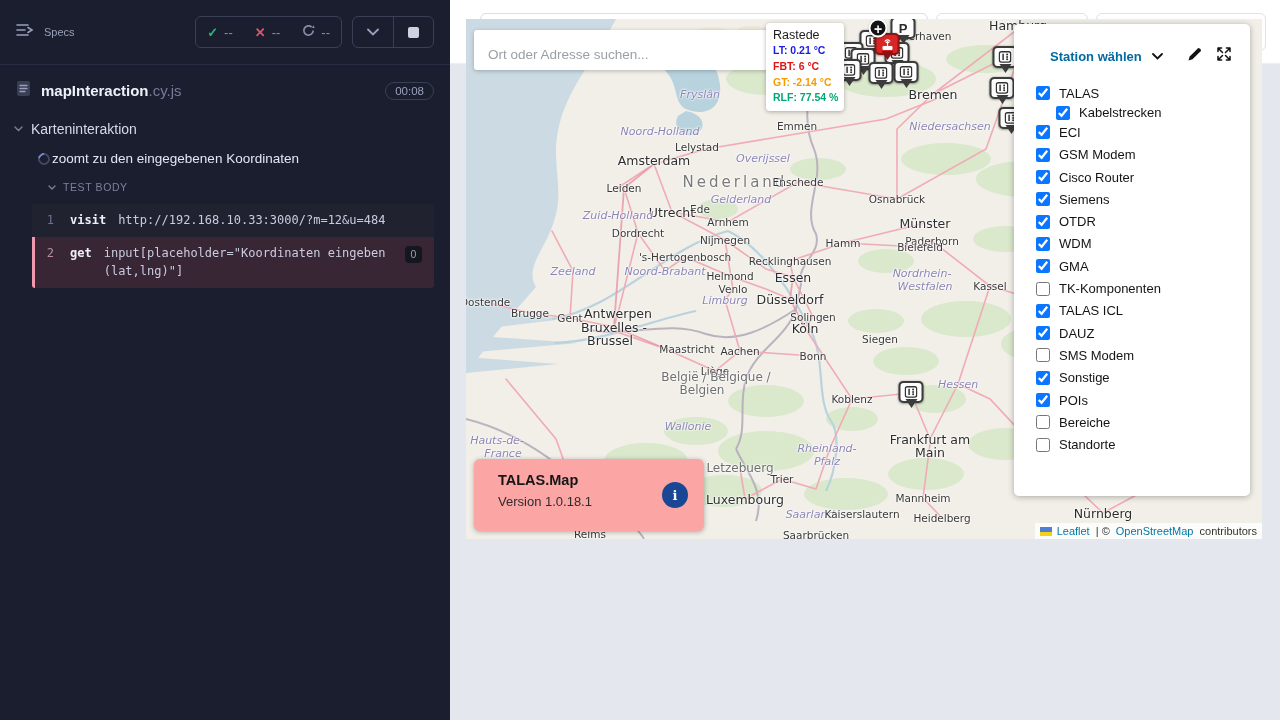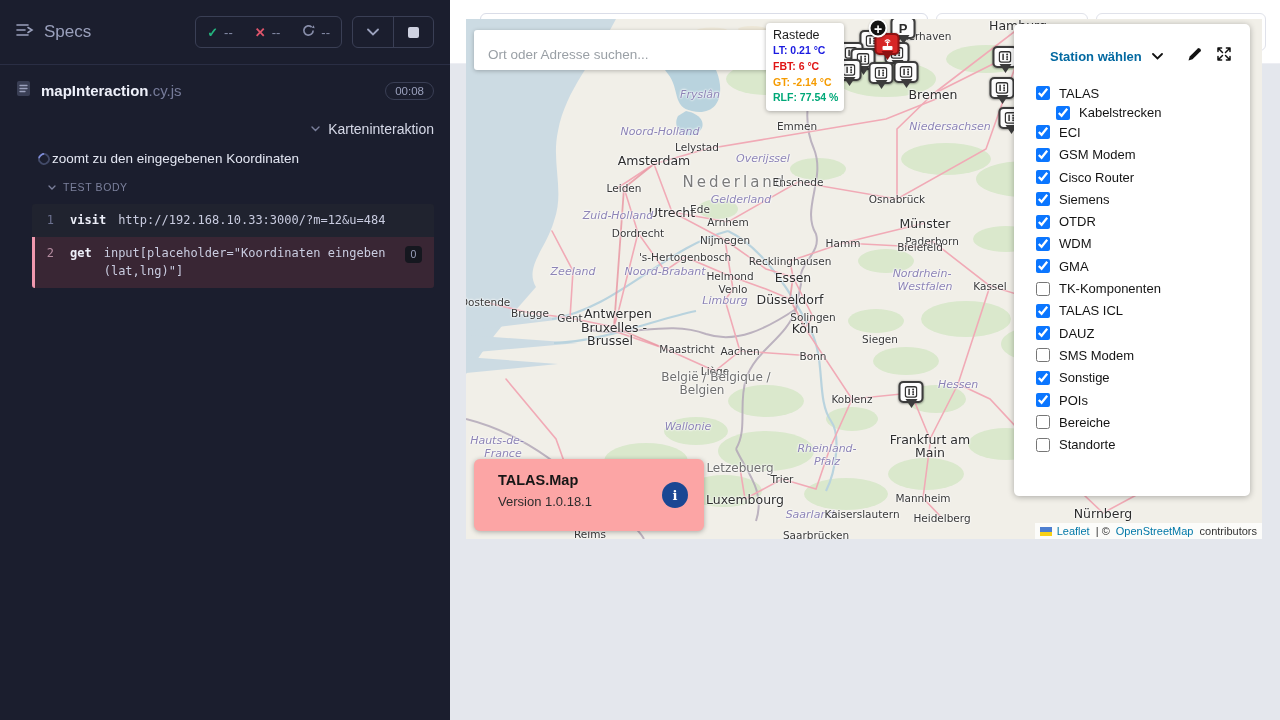--- a/index.html
+++ b/index.html
@@ -2,35 +2,35 @@
 <html><head>
 <meta charset="utf-8">
 <style>
   html,body{margin:0;padding:0;width:1280px;height:720px;overflow:hidden;
     font-family:"Liberation Sans",sans-serif;background:#e4e7ed;}
   *{box-sizing:border-box;}
 
   
   .sidebar{position:absolute;left:0;top:0;width:450px;height:720px;background:#1b1e2e;color:#c5c9dd;}
   .sb-header{display:flex;align-items:center;height:64px;padding:0 16px;}
-  .sb-title{font-size:17px;color:#9aa0bc;margin-left:10px;flex:0 0 auto;}
+  .sb-title{font-size:11px;color:#9aa0bc;margin-left:10px;flex:0 0 auto;}
   .sb-spacer{flex:1;}
   .stats-group{display:flex;align-items:center;border:1px solid #3a3f55;border-radius:6px;height:32px;margin-right:10px;}
   .stat{display:flex;align-items:center;gap:6px;padding:0 11px;font-size:13px;color:#878da9;}
   .stat .ic{font-size:13px;font-weight:bold;}
   .ctrl-group{display:flex;align-items:stretch;border:1px solid #3a3f55;border-radius:6px;height:32px;overflow:hidden;}
   .ctrl{display:flex;align-items:center;justify-content:center;width:40px;}
   .ctrl + .ctrl{border-left:1px solid #3a3f55;}
   .stop-sq{width:11px;height:11px;background:#ced1e0;border-radius:2px;}
   .sb-divider{border-top:1px solid #2a2e44;}
   .spec-row{display:flex;align-items:center;padding:15px 16px 12px 16px;}
   .spec-name{font-size:15px;font-weight:bold;color:#eef0fa;margin-left:10px;}
   .spec-ext{font-size:15px;color:#767b99;}
   .spec-time{margin-left:auto;border:1px solid #3a3f55;border-radius:11px;padding:2px 9px;font-size:11.5px;color:#9aa0bc;}
-  .suite-row{display:flex;align-items:center;gap:8px;padding:8px 16px 6px 14px;font-size:14px;color:#d6d9e8;justify-content:flex-end;}
+  .suite-row{display:flex;align-items:center;gap:8px;padding:8px 16px 6px 14px;font-size:14px;color:#d6d9e8;}
   .test-row{display:flex;align-items:center;gap:2px;padding:8px 16px 6px 38px;font-size:13.5px;color:#e3e6f2;}
   .spinner{width:12px;height:12px;border-radius:50%;border:2px solid #424a68;border-top-color:#7e8cd8;transform:rotate(-40deg);flex:none;}
   .tbody-row{display:flex;align-items:center;gap:7px;padding:9px 16px 7px 48px;font-size:10.5px;letter-spacing:.6px;color:#7b809c;}
   .commands{margin:4px 16px 0 32px;background:#20232f;border-radius:3px;overflow:hidden;}
   .cmd-row{display:flex;align-items:flex-start;padding:7px 8px 7px 0;font-family:"DejaVu Sans Mono",monospace;font-size:12px;line-height:1.55;}
   .cmd-num{width:38px;flex:none;text-align:right;padding-right:16px;color:#6c7190;}
   .cmd-name{flex:none;font-weight:bold;color:#eceef8;margin-right:12px;}
   .cmd-arg{flex:1;color:#c9cce0;word-break:break-all;}
   .cmd-row.hl{background:#392634;border-left:3px solid #f098ae;}
   .cmd-row.hl .cmd-num{width:35px;color:#b58ca0;}

